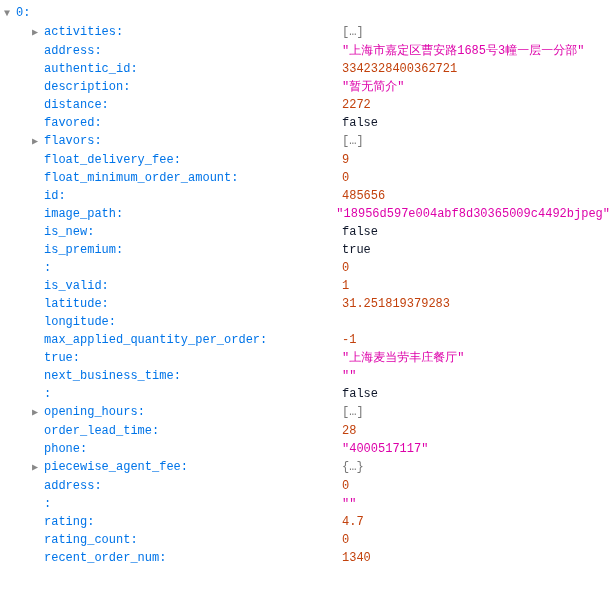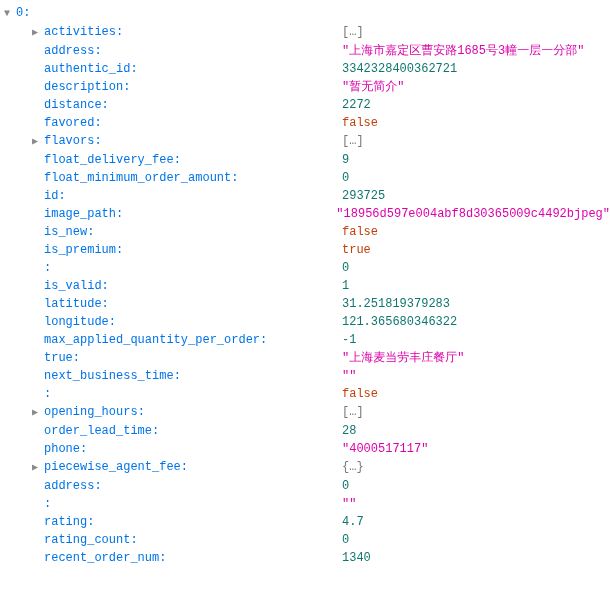--- a/index.html
+++ b/index.html
@@ -37,22 +37,22 @@
     text-align: left;
   }
   .toggle.down { color: #888; }
   .key {
     color: #0074e8; 
     text-align: right;
   }
   .colon {
     color: #0074e8;
   }
-  .val-num { color: #0f766e; }   
-  .val-bool { color: #c2410c; }  
+  .val-num { color: #c2410c; }   
+  .val-bool { color: #0f172a; }  
   .val-str { color: #dd00a9; }   
   .val-coll { color: #777; }     
   .root-key { color: #0074e8; }
 </style>
 </head>
 <body>
 
 <div class="tree">
   <div class="row indent0">
     <span class="toggle down">▼</span>
@@ -131,21 +131,21 @@
           <span class="colon">:</span>
         </span>
         <span class="val-num">0</span>
       </div>
       <div class="row indent1">
         <span class="key-cell">
           <span class="toggle"></span>
           <span class="key">id</span>
           <span class="colon">:</span>
         </span>
-        <span class="val-num">293725</span>
+        <span class="val-num">485656</span>
       </div>
       <div class="row indent1">
         <span class="key-cell">
           <span class="toggle"></span>
           <span class="key">image_path</span>
           <span class="colon">:</span>
         </span>
         <span class="val-str">"18956d597e004abf8d30365009c4492bjpeg"</span>
       </div>
       <div class="row indent1">
@@ -186,21 +186,20 @@
           <span class="colon">:</span>
         </span>
         <span class="val-num">31.251819379283</span>
       </div>
       <div class="row indent1">
         <span class="key-cell">
           <span class="toggle"></span>
           <span class="key">longitude</span>
           <span class="colon">:</span>
         </span>
-        <span class="val-num">121.365680346322</span>
       </div>
       <div class="row indent1">
         <span class="key-cell">
           <span class="toggle"></span>
           <span class="key">max_applied_quantity_per_order</span>
           <span class="colon">:</span>
         </span>
         <span class="val-num">-1</span>
       </div>
       <div class="row indent1">

